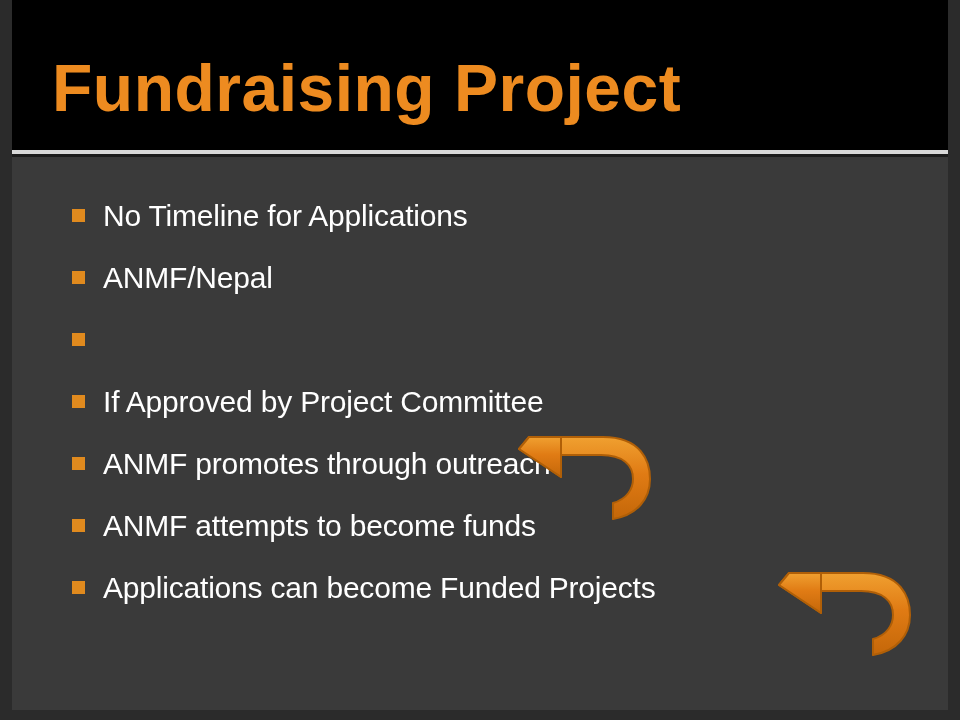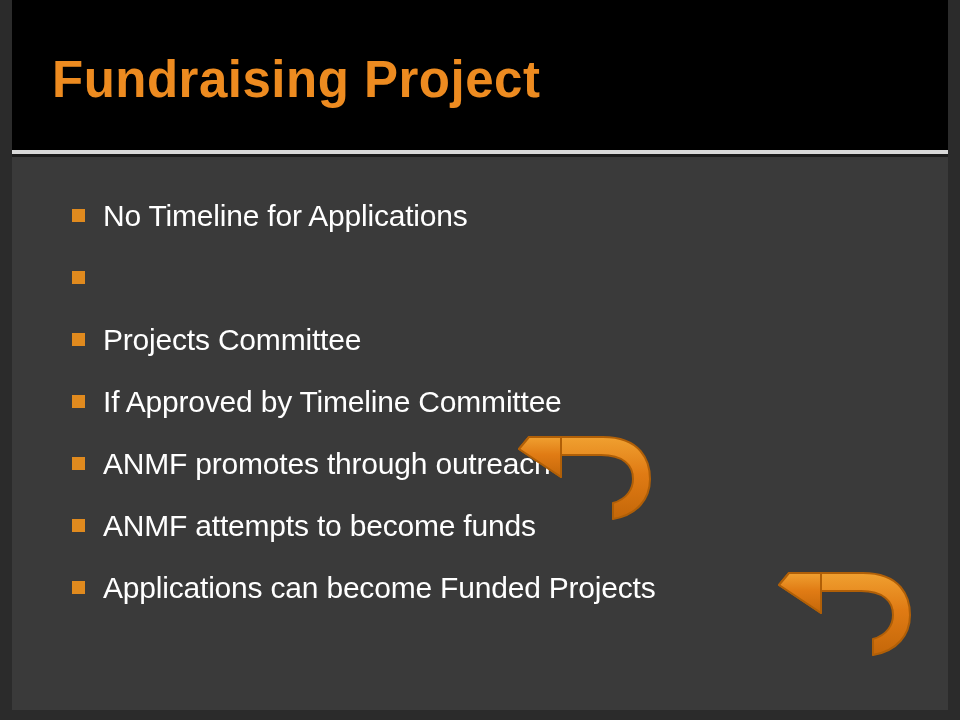--- a/index.html
+++ b/index.html
@@ -64,21 +64,21 @@
     left: 0px;
     top: 154px;
     width: 960px;
     height: 3px;
     background: #1c1c1c;
   }
   #slide-title {
     position: absolute;
     left: 52px;
     top: 50px;
-    font-size: 51px;
+    font-size: 66px;
     font-weight: bold;
     color: #ED8B20;
     letter-spacing: 0.5px;
     white-space: nowrap;
     text-shadow: 2px 2px 3px rgba(0,0,0,0.8);
   }
   #body-area {
     position: absolute;
     left: 12px;
     top: 157px;
@@ -142,28 +142,28 @@
 
   <div id="body-area">
 
     <ul id="bullet-list">
       <li class="bullet-row">
         <span class="bullet-marker"></span>
         <span class="bullet-text">No Timeline for Applications</span>
       </li>
       <li class="bullet-row">
         <span class="bullet-marker"></span>
-      </li>
-      <li class="bullet-row">
-        <span class="bullet-marker"></span>
-        <span class="bullet-text">Projects Committee</span>
-      </li>
-      <li class="bullet-row">
-        <span class="bullet-marker"></span>
-        <span class="bullet-text">If Approved by Timeline Committee</span>
+        <span class="bullet-text">ANMF/Nepal</span>
+      </li>
+      <li class="bullet-row">
+        <span class="bullet-marker"></span>
+      </li>
+      <li class="bullet-row">
+        <span class="bullet-marker"></span>
+        <span class="bullet-text">If Approved by Project Committee</span>
       </li>
       <li class="bullet-row">
         <span class="bullet-marker"></span>
         <span class="bullet-text">ANMF promotes through outreach</span>
       </li>
       <li class="bullet-row">
         <span class="bullet-marker"></span>
         <span class="bullet-text">ANMF attempts to become funds</span>
       </li>
       <li class="bullet-row">

